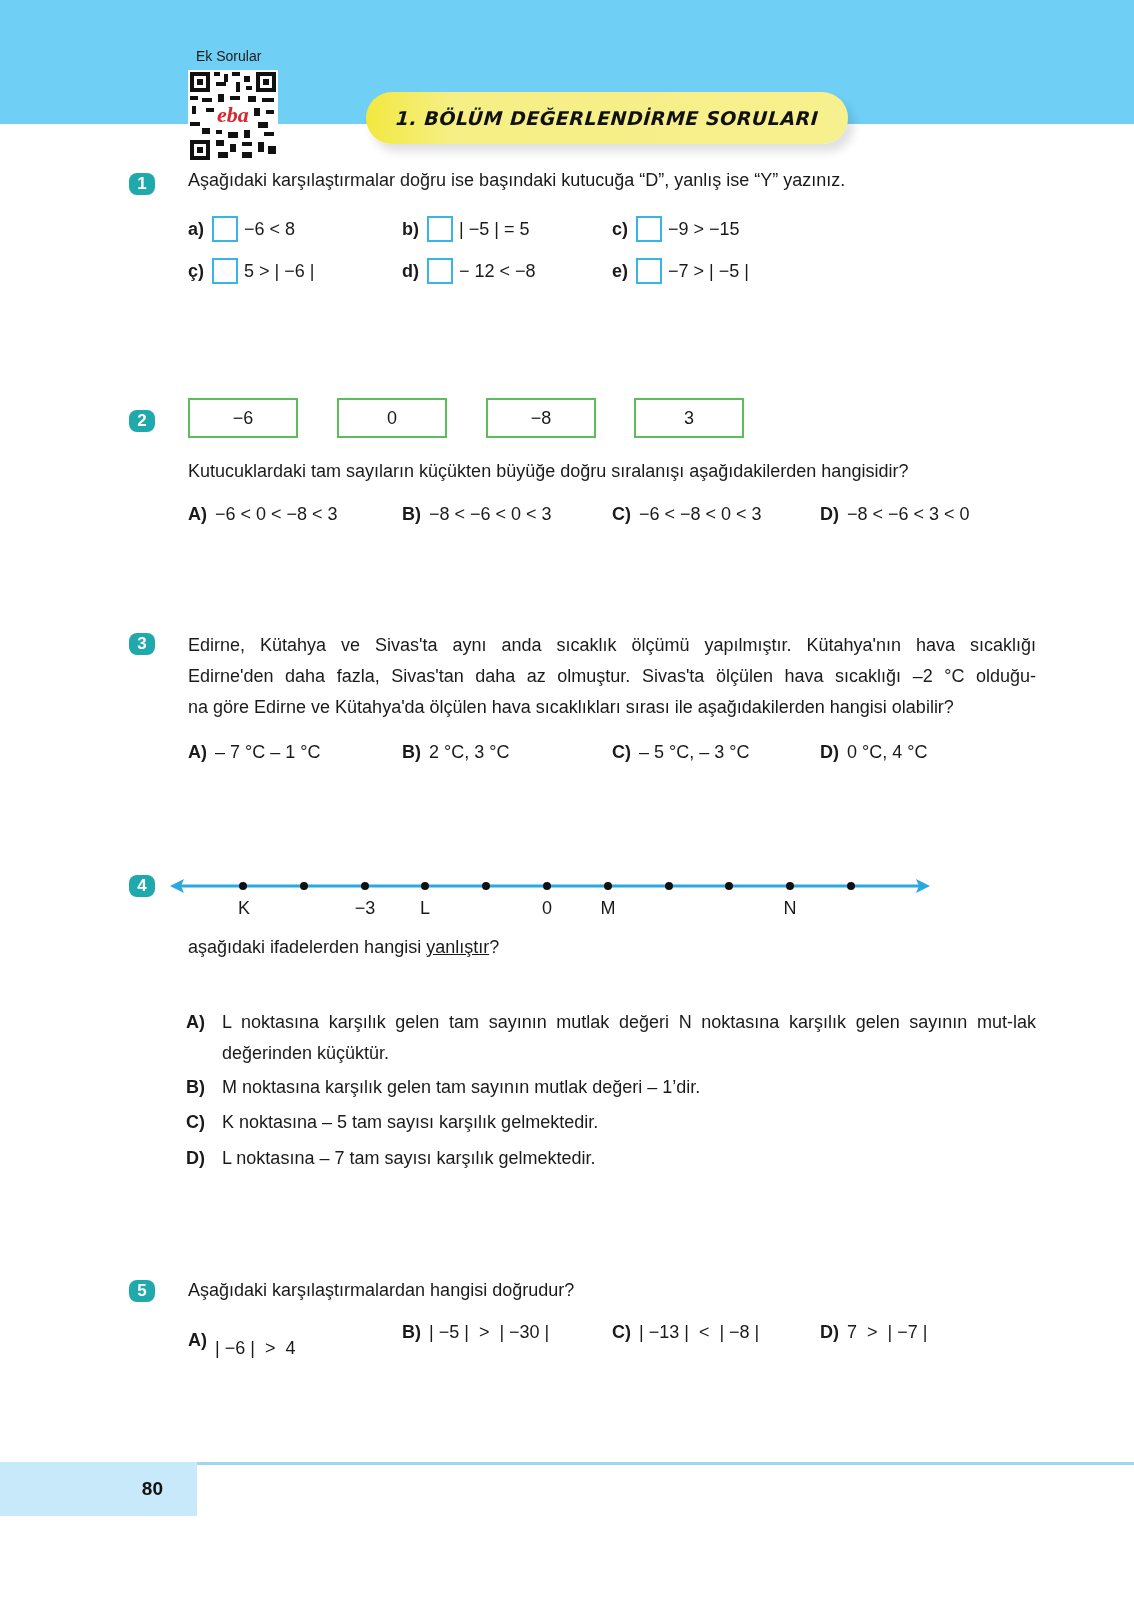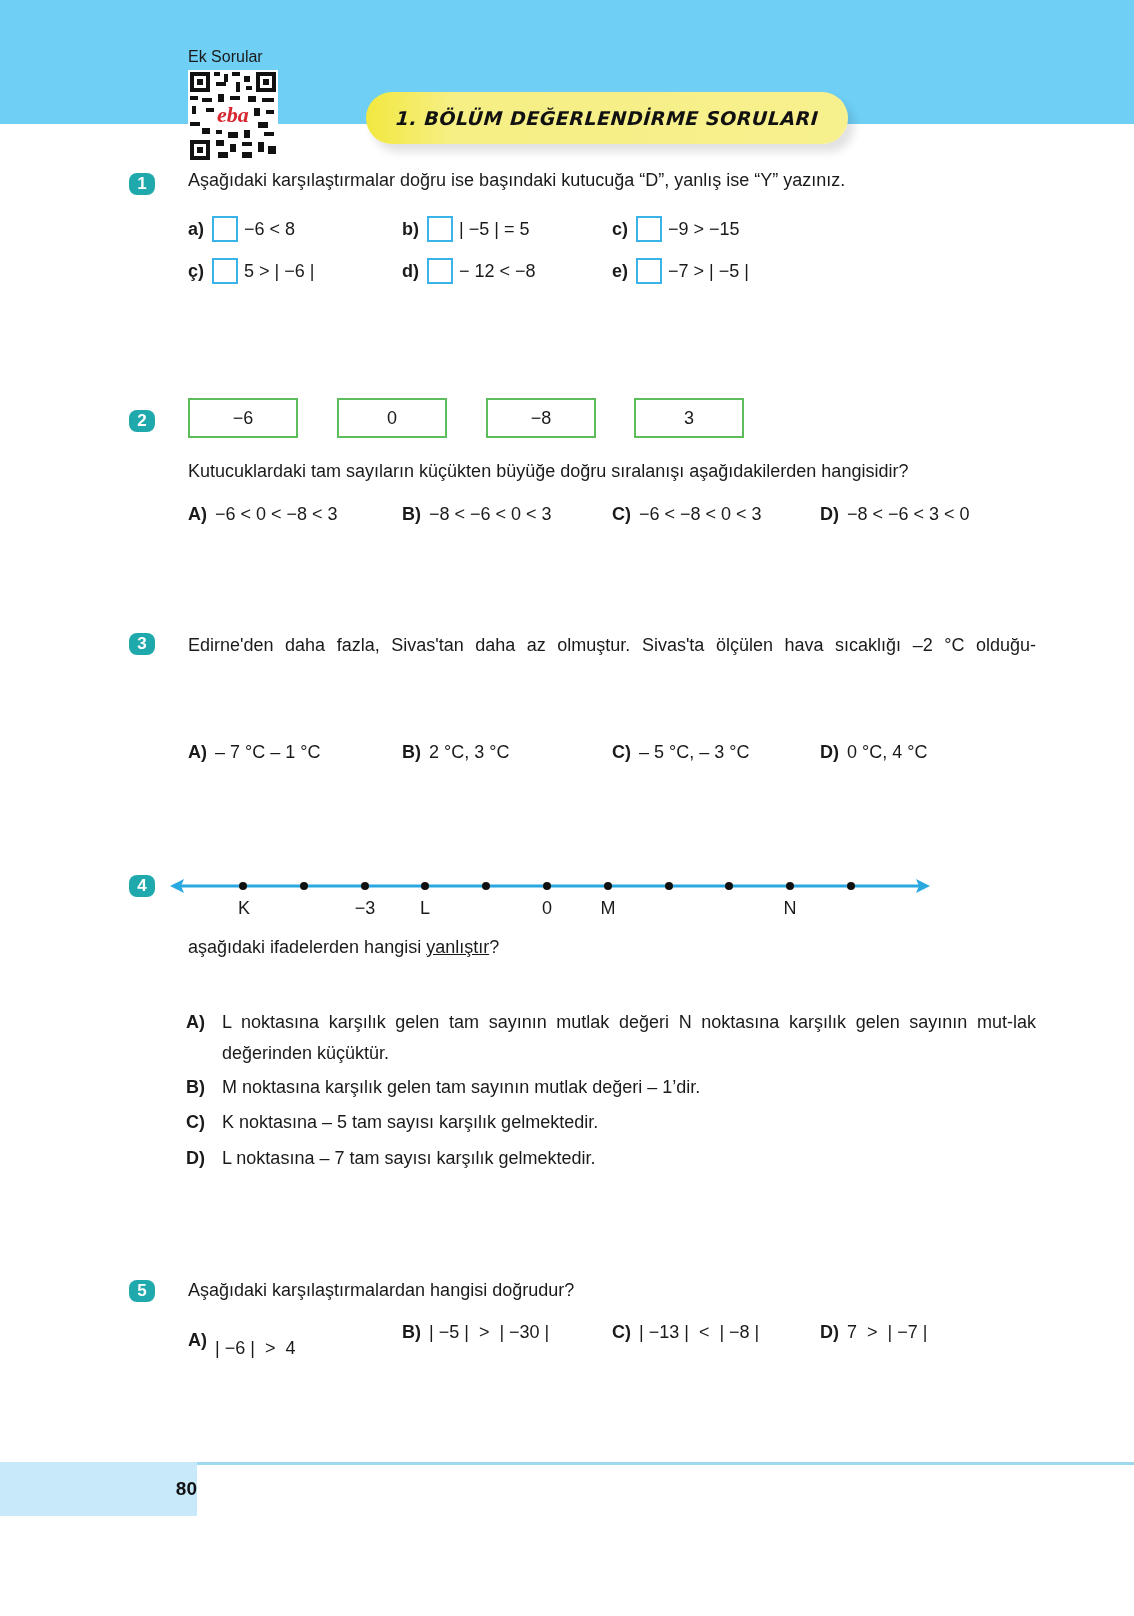--- a/index.html
+++ b/index.html
@@ -1,39 +1,39 @@
 <!DOCTYPE html>
 <html><head>
 <meta charset="utf-8">
 <style>
   html, body { margin:0; padding:0; }
   body { width:1134px; height:1616px; position:relative; background:#ffffff; font-family:"Liberation Sans", sans-serif; color:#1a1a1a; overflow:hidden; }
   .top-band { position:absolute; left:0; top:0; width:1134px; height:124px; background:#6fcff5; }
-  .ek-label { position:absolute; left:188px; top:48px; font-size:16px; color:#1a1a1a; }
+  .ek-label { position:absolute; left:196px; top:48px; font-size:14px; color:#1a1a1a; }
   .qr { position:absolute; left:188px; top:70px; width:90px; height:92px; background:#fff; }
   .qr svg { display:block; }
   .title-pill { position:absolute; left:366px; top:92px; width:482px; height:52px; border-radius:26px;
     background:linear-gradient(90deg,#f2e840 0%,#f6ef85 18%,#f7f08e 100%); box-shadow:6px 8px 10px rgba(0,0,0,0.12);
     display:flex; align-items:center; justify-content:center; }
   .title-pill span { font-family:"DejaVu Sans", sans-serif; font-weight:bold; font-style:italic; font-size:19px; letter-spacing:0.5px; color:#111; transform:skewX(-4deg); }
   .badge { position:absolute; width:26px; height:22px; border-radius:8px; background:#1fa9ad; color:#fff; font-weight:bold; font-size:17px; display:flex; align-items:center; justify-content:center; }
   .text { position:absolute; font-size:18px; line-height:32px; color:#1a1a1a; white-space:nowrap; }
   .opt { position:absolute; font-size:18px; color:#1a1a1a; white-space:nowrap; display:flex; align-items:center; }
   .opt .lbl { font-weight:bold; margin-right:8px; }
   .cbox { display:inline-block; width:26px; height:26px; border:2px solid #3ab3e8; box-sizing:border-box; margin-right:6px; background:#fff; }
   .gbox { position:absolute; width:110px; height:40px; border:2px solid #5cbd5a; box-sizing:border-box; display:flex; align-items:center; justify-content:center; font-size:18px; color:#1a1a1a; }
   .para { position:absolute; left:188px; width:848px; font-size:18px; line-height:31px; text-align:justify; color:#1a1a1a; }
   .line-opt { position:absolute; left:186px; font-size:18px; line-height:31px; display:flex; width:850px; color:#1a1a1a; }
   .line-opt .lbl { font-weight:bold; width:36px; flex:none; }
   .line-opt .txt { flex:1; text-align:justify; }
   .nl-label { position:absolute; top:898px; font-size:18px; transform:translateX(-50%); color:#1a1a1a; }
   .u { text-decoration:underline; }
   .footer-line { position:absolute; left:197px; top:1462px; width:937px; height:3px; background:#9ed8ef; }
   .page-box { position:absolute; left:0; top:1462px; width:197px; height:54px; background:#c7e9fa; display:flex; align-items:center; justify-content:flex-end; }
-  .page-box span { font-weight:bold; font-size:19px; color:#111; }
+  .page-box span { font-weight:bold; font-size:19px; margin-right:34px; color:#111; }
 </style>
 </head>
 <body>
 
 <div class="top-band"></div>
 <div class="ek-label">Ek Sorular</div>
 <div class="qr">
   <svg width="90" height="92" viewBox="0 0 90 92">
     <rect x="0" y="0" width="90" height="92" fill="#fff"></rect>
     <g fill="#111">
@@ -138,21 +138,23 @@
     <span class="lbl">C)</span>
     <span>−6 &lt; −8 &lt; 0 &lt; 3</span>
   </div>
 <div class="opt" style="left:820px; top:504px;">
     <span class="lbl">D)</span>
     <span>−8 &lt; −6 &lt; 3 &lt; 0</span>
   </div>
 
 <div class="badge" style="left:129px; top:633px;">3</div>
 <div class="para" style="top:630px;">
+  <div style="text-align-last:justify;">Edirne, Kütahya ve Sivas'ta aynı anda sıcaklık ölçümü yapılmıştır. Kütahya'nın hava sıcaklığı</div>
   <div style="text-align-last:justify;">Edirne'den daha fazla, Sivas'tan daha az olmuştur. Sivas'ta ölçülen hava sıcaklığı –2 °C olduğu-</div>
+  <div>na göre Edirne ve Kütahya'da ölçülen hava sıcaklıkları sırası ile aşağıdakilerden hangisi olabilir?</div>
 </div>
 <div class="opt" style="left:188px; top:742px;">
     <span class="lbl">A)</span>
     <span>– 7 °C – 1 °C</span>
   </div>
 <div class="opt" style="left:402px; top:742px;">
     <span class="lbl">B)</span>
     <span>2 °C, 3 °C</span>
   </div>
 <div class="opt" style="left:612px; top:742px;">

